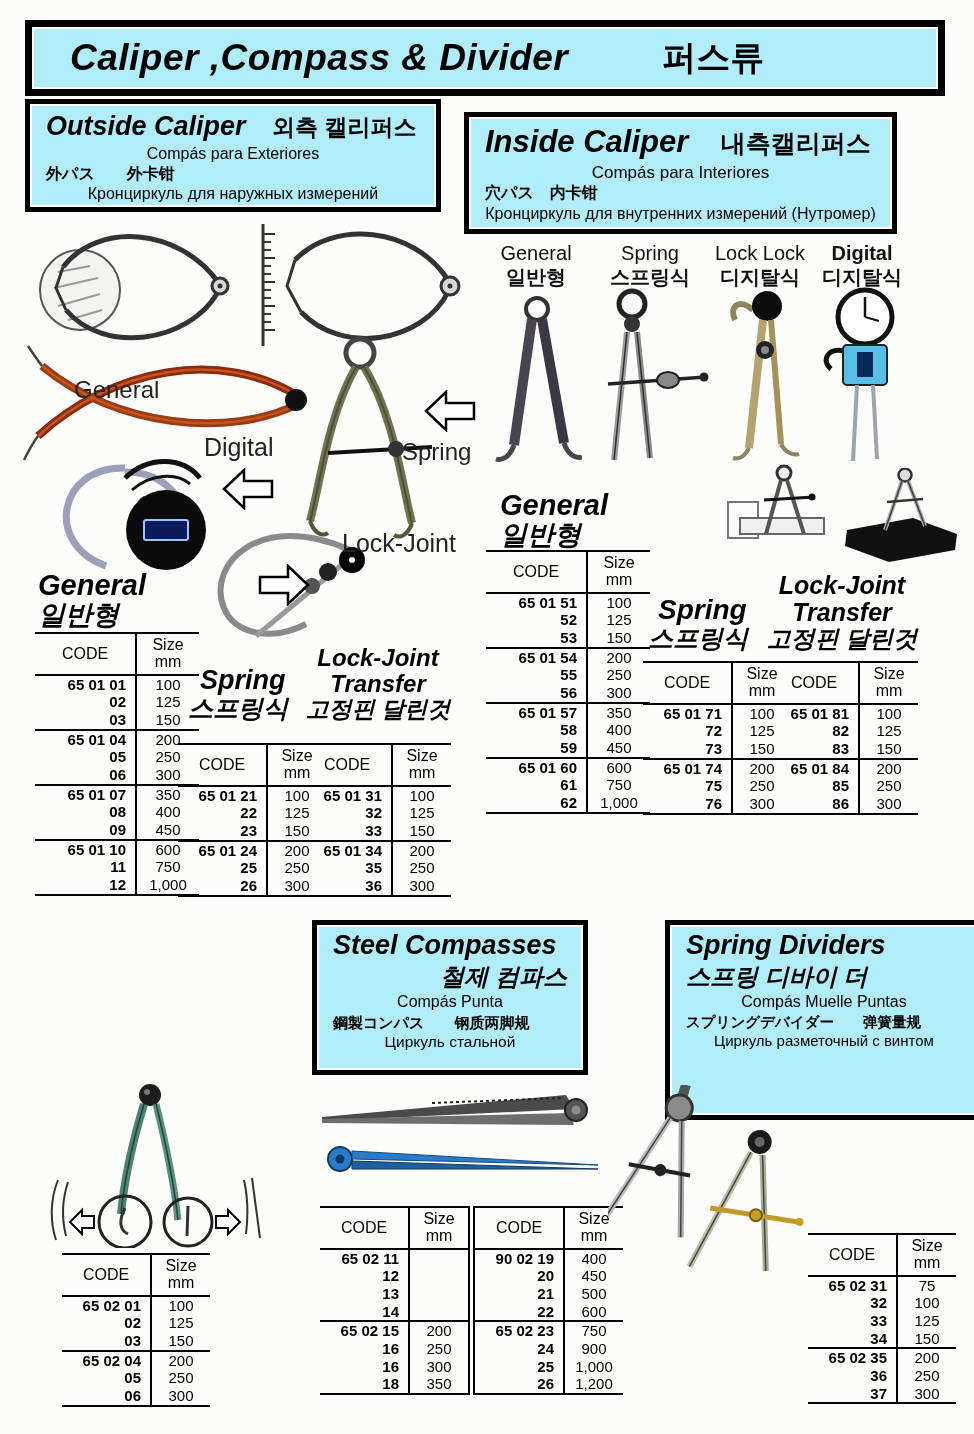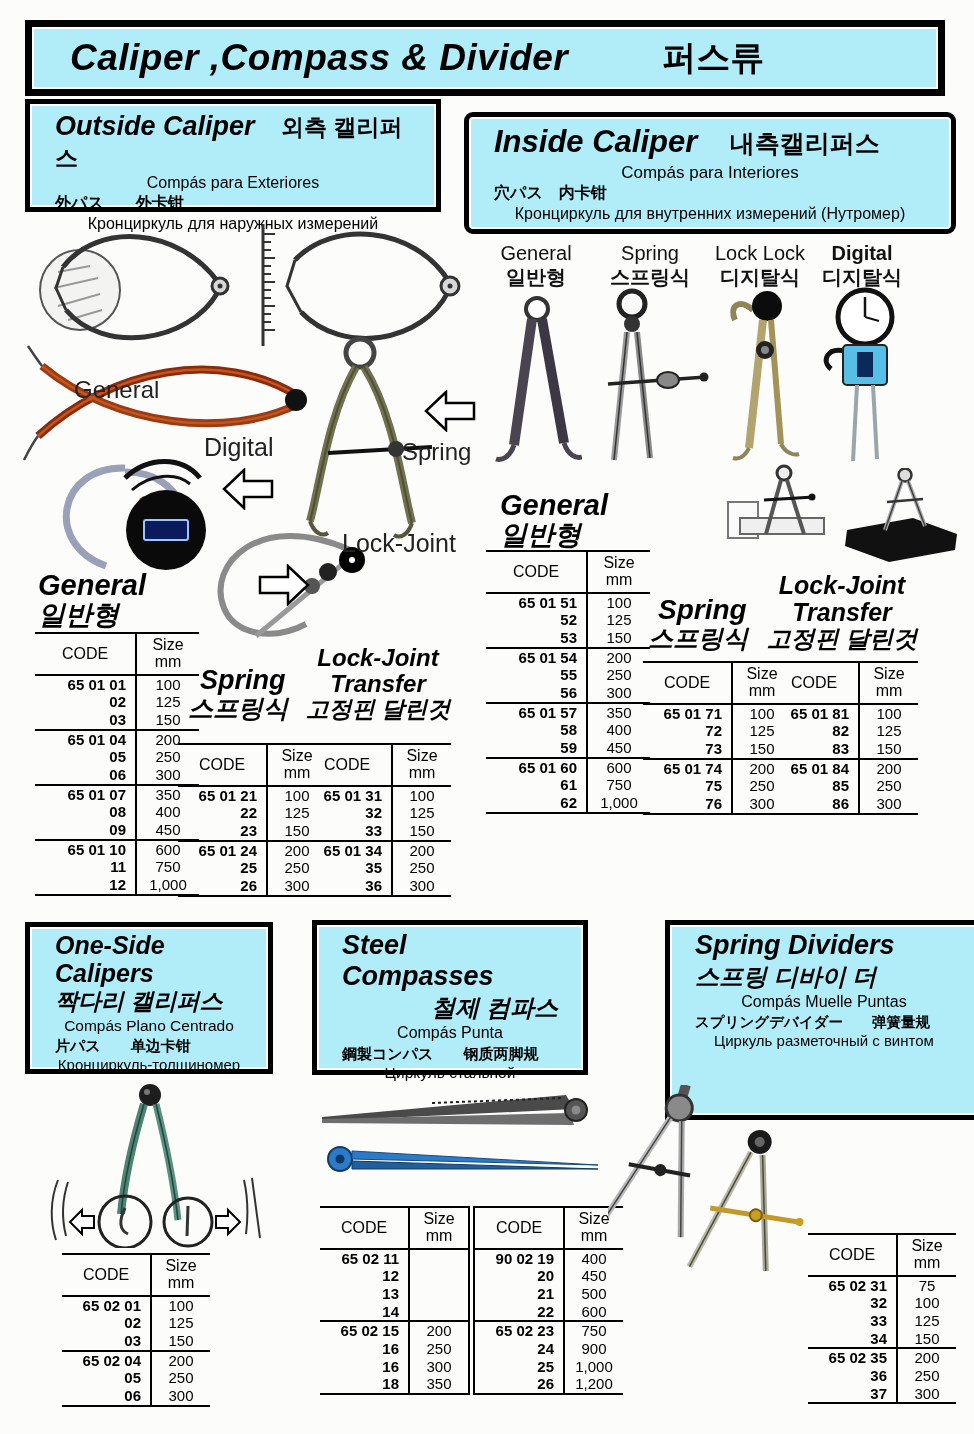--- a/index.html
+++ b/index.html
@@ -4,21 +4,21 @@
 <style>
   html,body{margin:0;padding:0;background:#e8e8e8;}
   #page{position:relative;width:974px;height:1434px;background:#fcfcfa;overflow:hidden;
         font-family:"Liberation Sans","DejaVu Sans",sans-serif;color:#000;}
   .abs{position:absolute;}
   
   .cyanbox{background:#b0edf8;border:5px solid #000;box-shadow:inset 0 0 0 2px #ffffff;box-sizing:border-box;gap:32px;}
   .titlebox{border-width:7px;display:flex;align-items:center;padding-left:38px;}
   .t-en{font-size:37px;font-weight:bold;font-style:italic;letter-spacing:.5px;}
   .t-ko{font-size:34px;font-weight:bold;margin-left:62px;}
-  .hbox{padding:5px 25px;line-height:1.28;}
+  .hbox{padding:5px 16px;line-height:1.28;}
   .hb-en{font-weight:bold;font-style:italic;}
   .hb-ko{font-weight:bold;}
   .hb-sub{font-size:16px;text-align:center;}
   .hb-ja{font-size:16px;font-weight:bold;}
   
   .bigh{font-weight:bold;font-style:italic;line-height:1.08;}
   .center{text-align:center;}
   
   .ill-label{font-size:24px;color:#222;}
   .ill-label2{font-size:20px;line-height:1.2;text-align:center;color:#111;}
@@ -52,21 +52,21 @@
   </div>
 
   <div class="abs cyanbox hbox" style="left:25px;top:99px;width:416px;height:113px;">
     <div><span class="hb-en" style="font-size:27px;">Outside Caliper</span>
          <span class="hb-ko" style="font-size:23px;margin-left:22px;">외측 캘리퍼스</span></div>
     <div class="hb-sub">Compás para Exteriores</div>
     <div class="hb-ja">外パス　　外卡钳</div>
     <div class="hb-sub">Кронциркуль для наружных измерений</div>
   </div>
 
-  <div class="abs cyanbox hbox" style="left:464px;top:112px;width:492px;height:122px;border-radius:9px;">
+  <div class="abs cyanbox hbox" style="left:464px;top:112px;width:433px;height:122px;">
     <div><span class="hb-en" style="font-size:31px;">Inside Caliper</span>
          <span class="hb-ko" style="font-size:25px;margin-left:28px;">내측캘리퍼스</span></div>
     <div class="hb-sub" style="font-size:17px;">Compás para Interiores</div>
     <div class="hb-ja">穴パス　内卡钳</div>
     <div class="hb-sub">Кронциркуль для внутренних измерений (Нутромер)</div>
   </div>
 
   <svg class="abs" style="left:28px;top:222px;" width="205" height="130" viewBox="0 0 205 130">
     <circle cx="52" cy="68" r="40" fill="#f3f3f1" stroke="#555" stroke-width="2"></circle>
     <path d="M30,50 L62,44 M26,66 L70,56 M30,84 L72,72 M40,98 L74,88" stroke="#999" stroke-width="2" fill="none"></path>
@@ -518,27 +518,20 @@
             <td class="td-size">250</td>
           </tr>
           <tr>
             <td class="td-code">86</td>
             <td class="td-size">300</td>
           </tr>
         </tbody>
       </table>
     </div>
 
-  <div class="abs cyanbox hbox" style="left:25px;top:922px;width:248px;height:152px;">
-    <div class="hb-en" style="font-size:25px;line-height:1.1;">One-Side Calipers</div>
-    <div class="hb-en" style="font-size:23px;line-height:1.25;">짝다리 캘리퍼스</div>
-    <div class="hb-sub" style="font-size:15.5px;">Compás Plano Centrado</div>
-    <div class="hb-ja" style="font-size:15px;">片パス　　单边卡钳</div>
-    <div class="hb-sub" style="font-size:15px;">Кронциркуль-толщиномер</div>
-  </div>
 
   <div class="abs cyanbox hbox" style="left:312px;top:920px;width:276px;height:155px;">
     <div class="hb-en" style="font-size:27px;line-height:1.15;">Steel Compasses</div>
     <div class="hb-en" style="font-size:24px;line-height:1.3;text-align:right;">철제 컴파스</div>
     <div class="hb-sub" style="font-size:16px;">Compás Punta</div>
     <div class="hb-ja" style="font-size:15px;">鋼製コンパス　　钢质两脚规</div>
     <div class="hb-sub" style="font-size:15.5px;">Циркуль стальной</div>
   </div>
 
   <div class="abs cyanbox hbox" style="left:632px;top:920px;width:318px;height:200px;margin-left:33px;">

